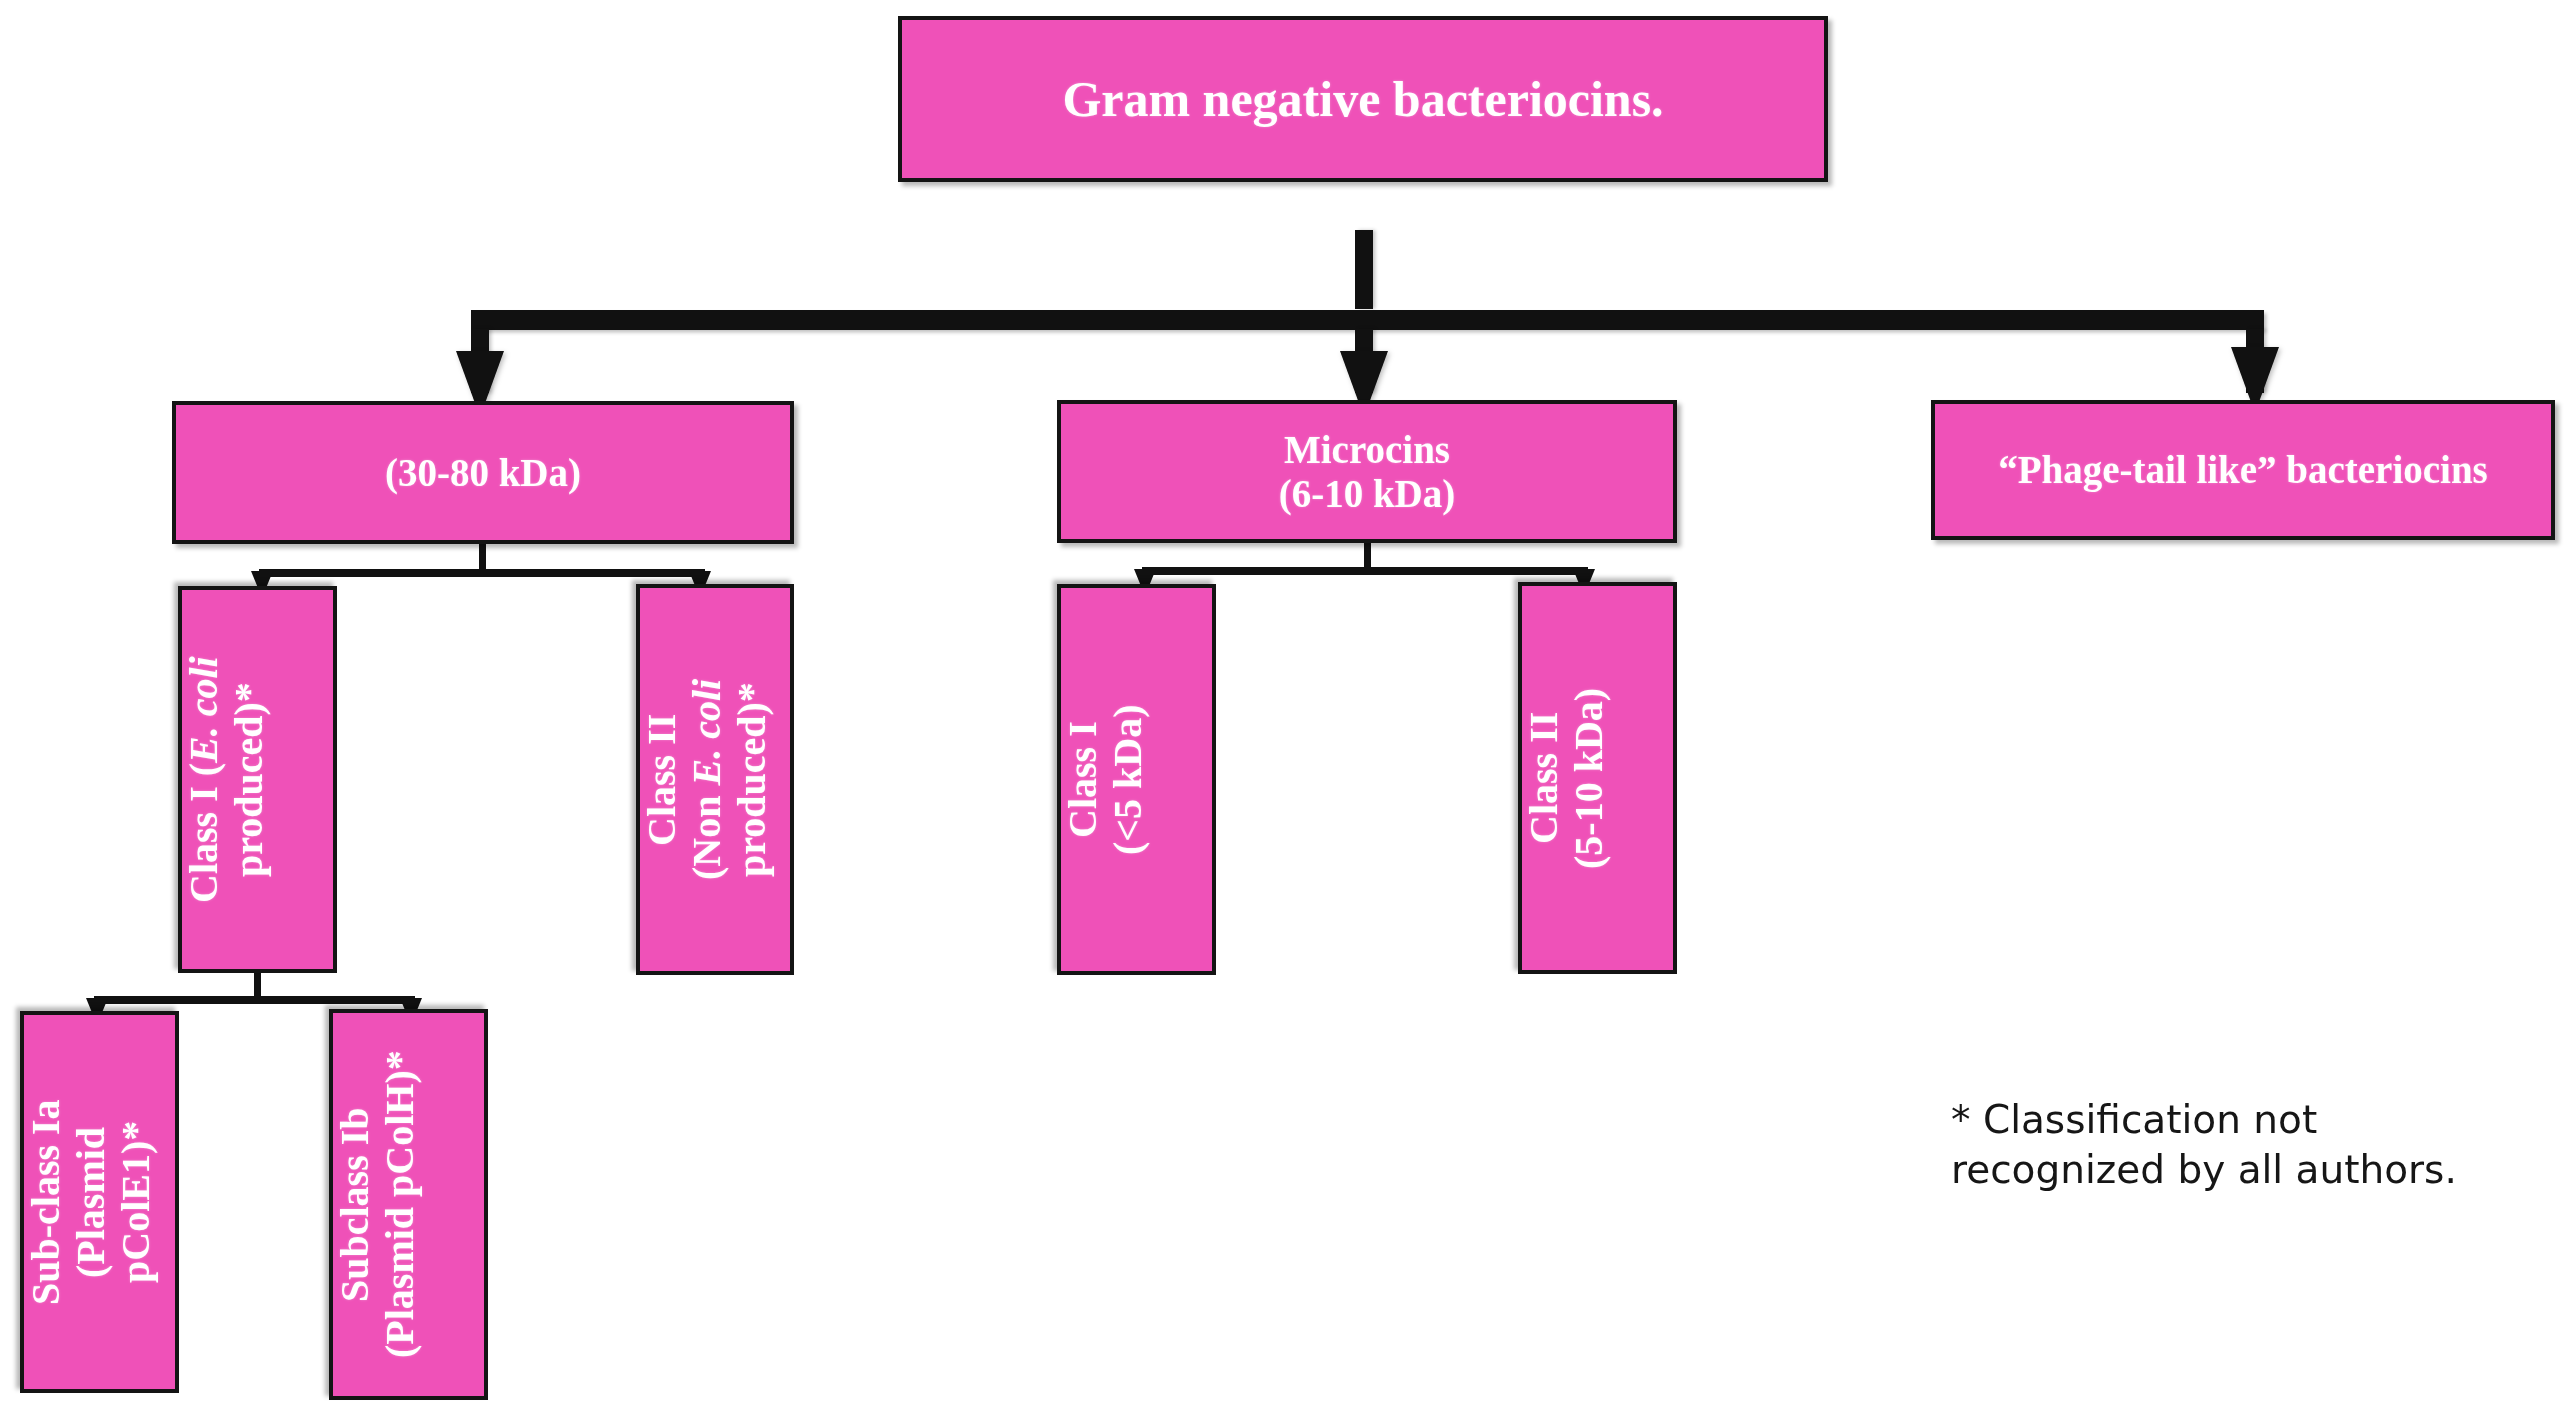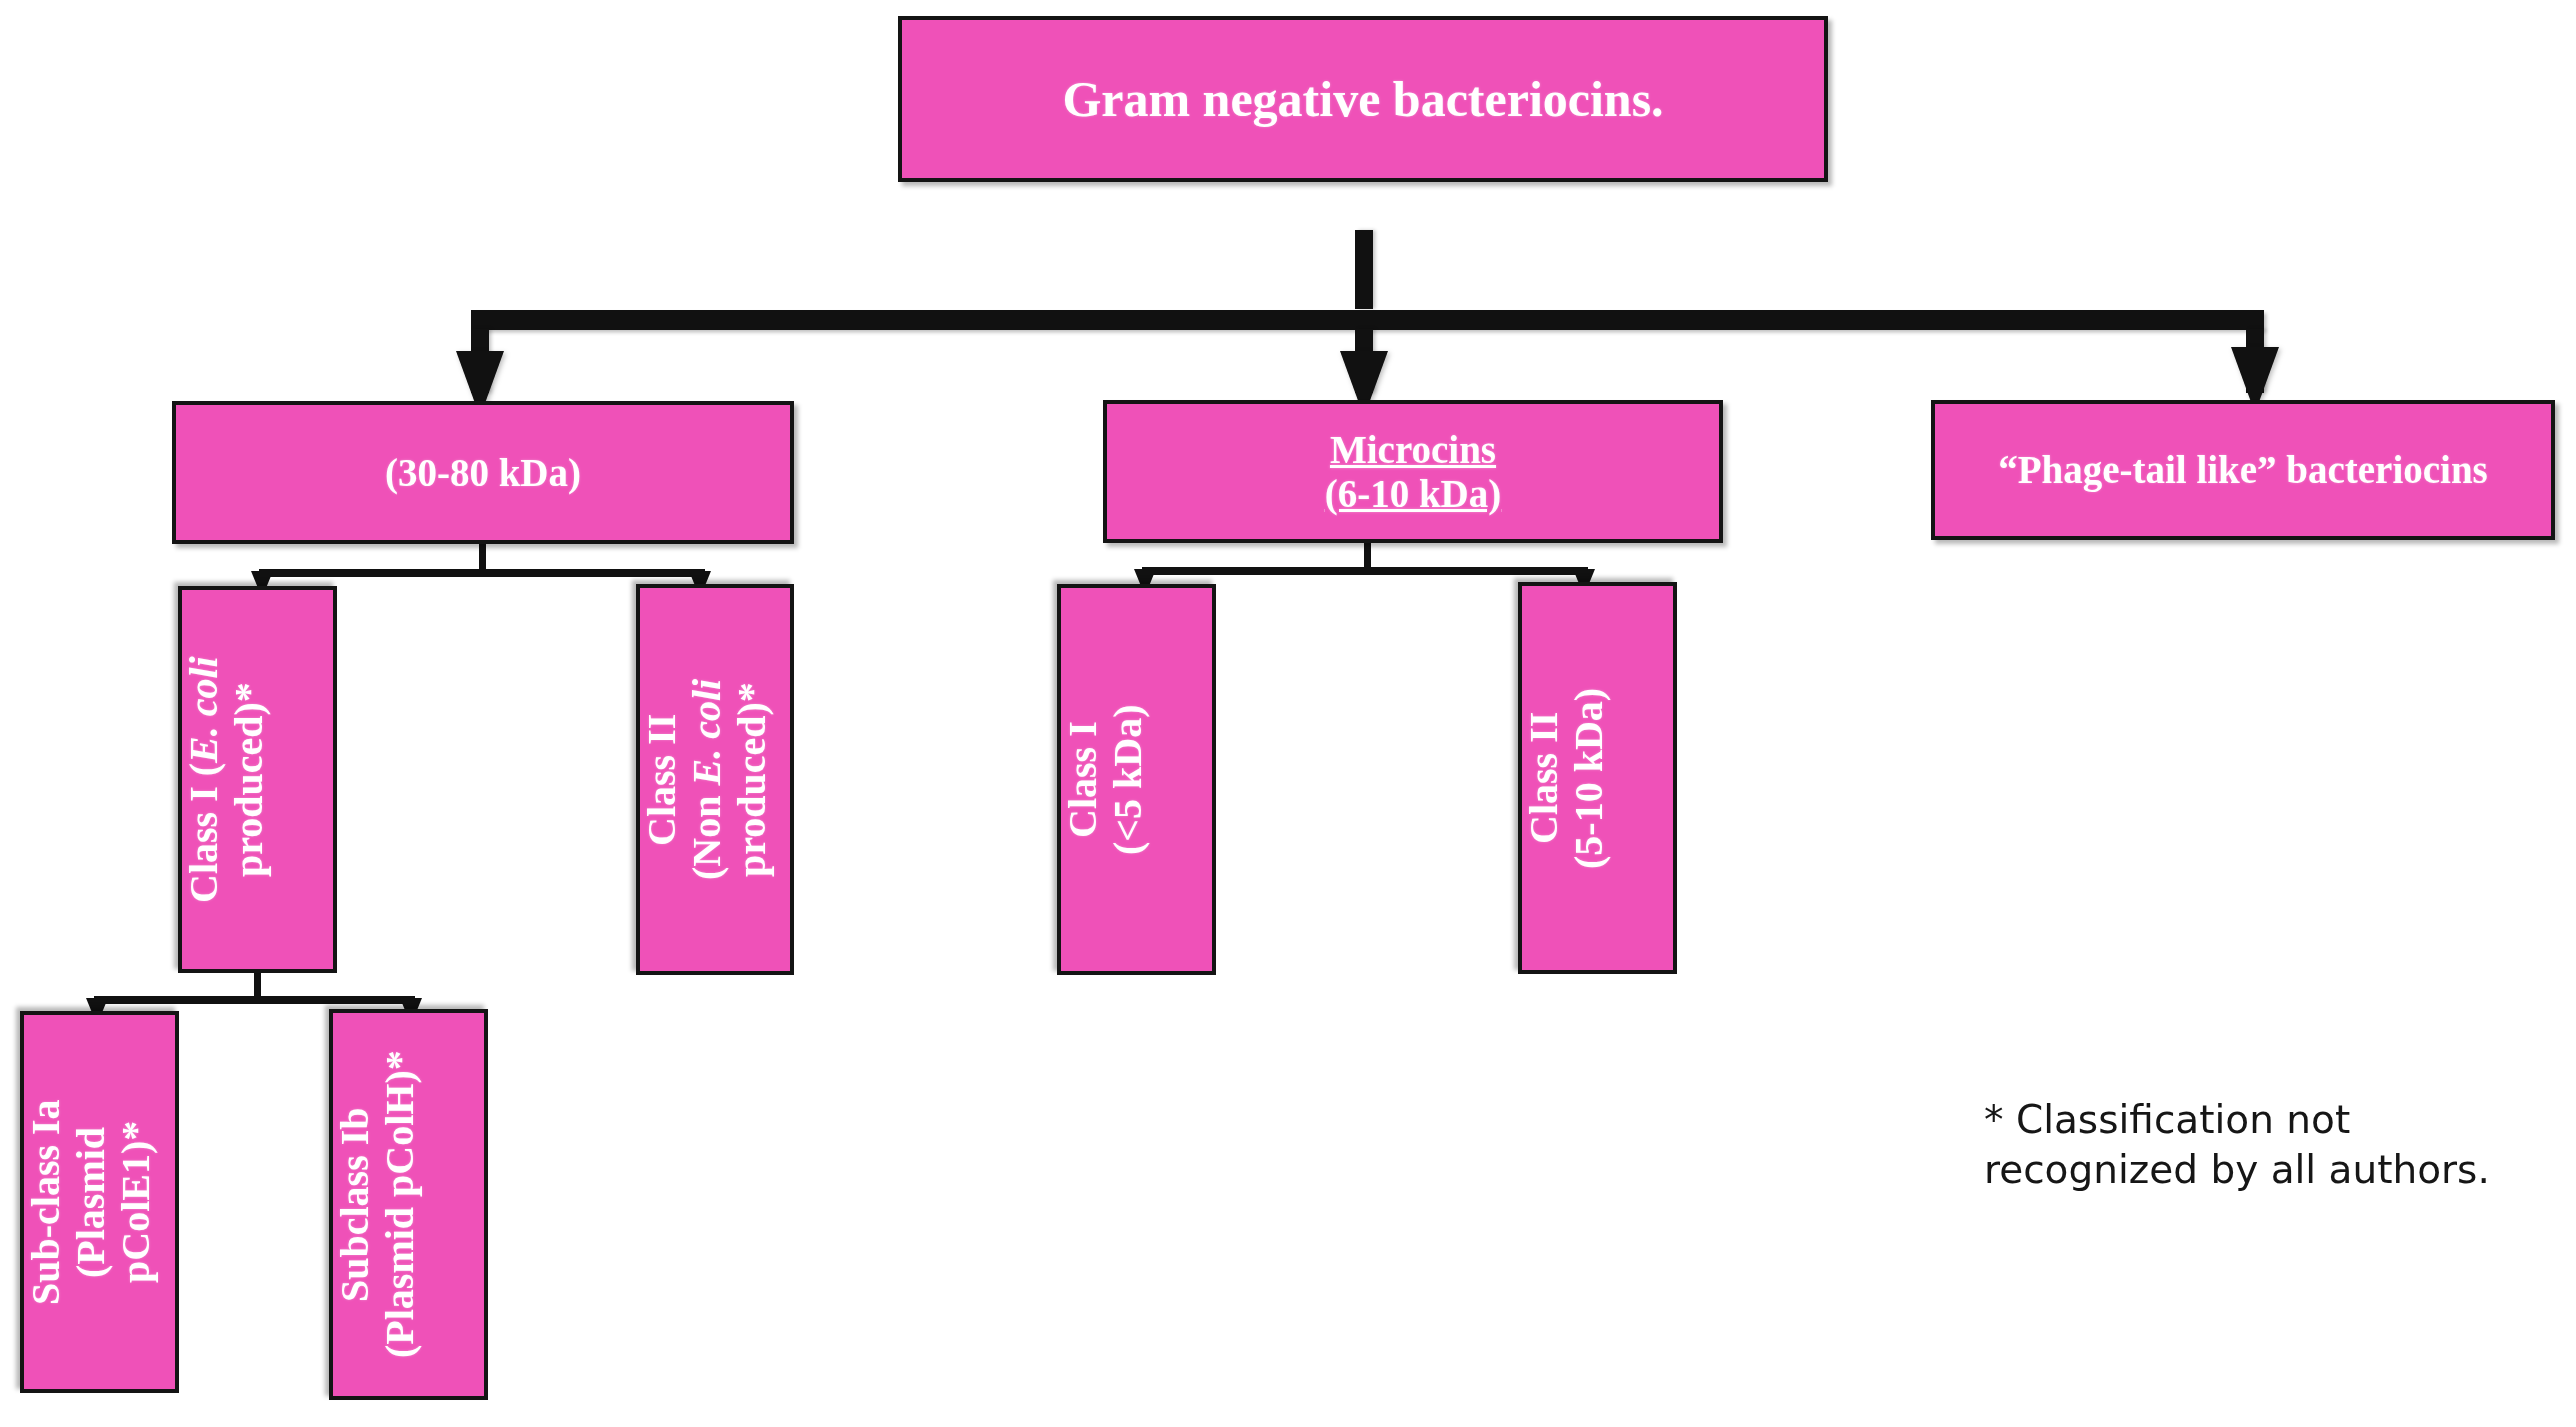--- a/index.html
+++ b/index.html
@@ -67,21 +67,20 @@
   
   .footnote{
     position:absolute;
     font-family:"DejaVu Sans", sans-serif;
     font-size:39px;
     color:#161616;
     line-height:1.28;
     font-weight:400;
     white-space:pre-line;
     z-index:4;
-    margin-left:33px;
   }
 </style>
 </head>
 <body>
 
 <div id="canvas">
 
   <div class="node" style="left:898px;top:16px;width:930px;height:166px;font-size:50px;">
     <span class="inner">Gram negative bacteriocins.</span>
   </div>
@@ -97,21 +96,21 @@
 
   <div class="vbar" style="left:2246px;top:329px;width:18px;height:64px;"></div>
   <div class="arrow-big" style="left:2231px;top:347px;"></div>
 
   <div class="node" style="left:172px;top:401px;width:622px;height:143px;font-size:39px;">
     <span class="inner">
       <span class="sub">(30-80 kDa)</span>
     </span>
   </div>
 
-  <div class="node" style="left:1103px;top:400px;width:620px;height:143px;font-size:39px;text-decoration:underline;">
+  <div class="node" style="left:1057px;top:400px;width:620px;height:143px;font-size:39px;">
     <span class="inner">
       <span class="sub">Microcins</span>
       <span class="sub">(6-10 kDa)</span>
     </span>
   </div>
 
   <div class="node" style="left:1931px;top:400px;width:624px;height:140px;font-size:39px;justify-content:flex-end;">
     <span class="inner">“Phage-tail like” bacteriocins</span>
   </div>
 

